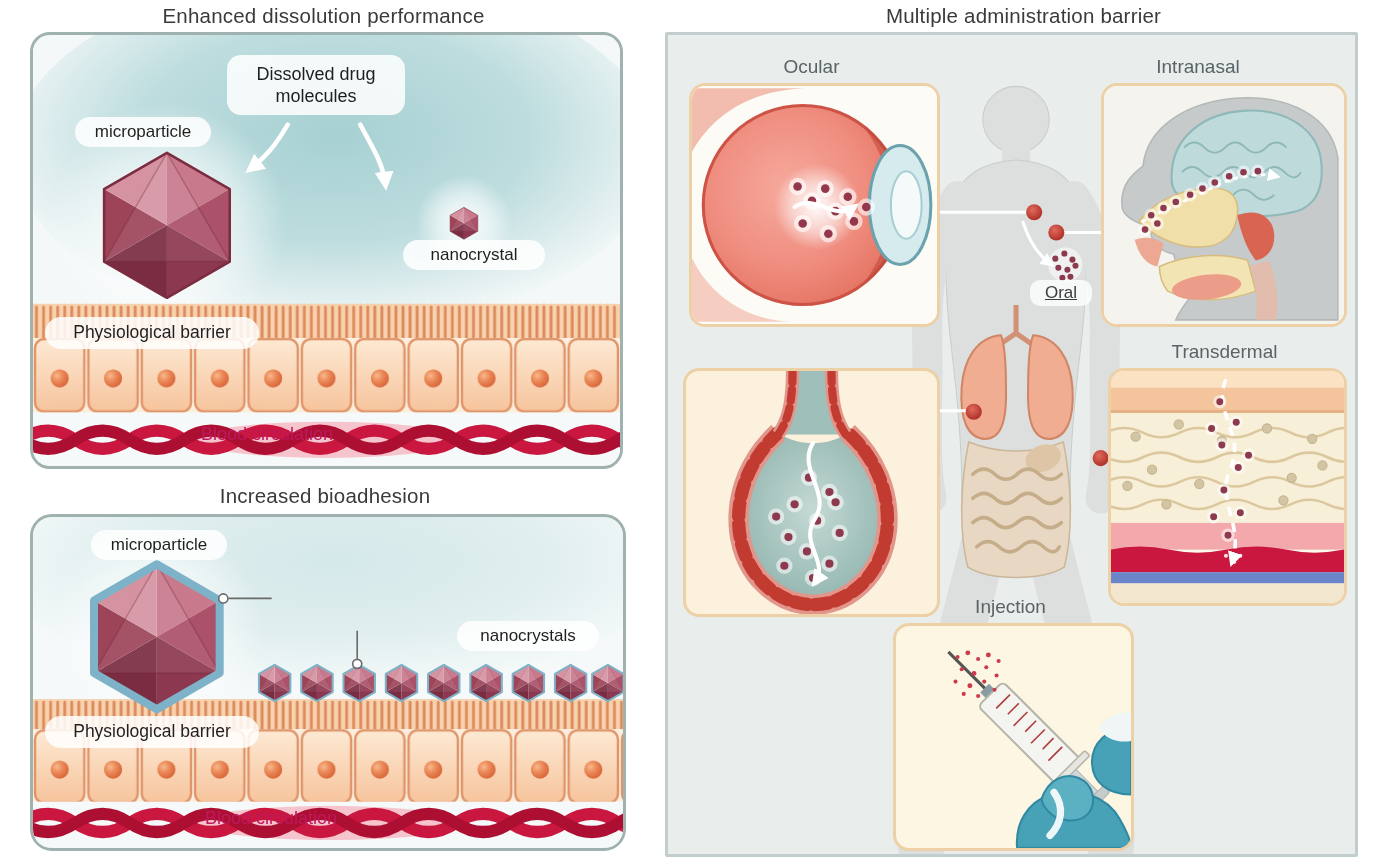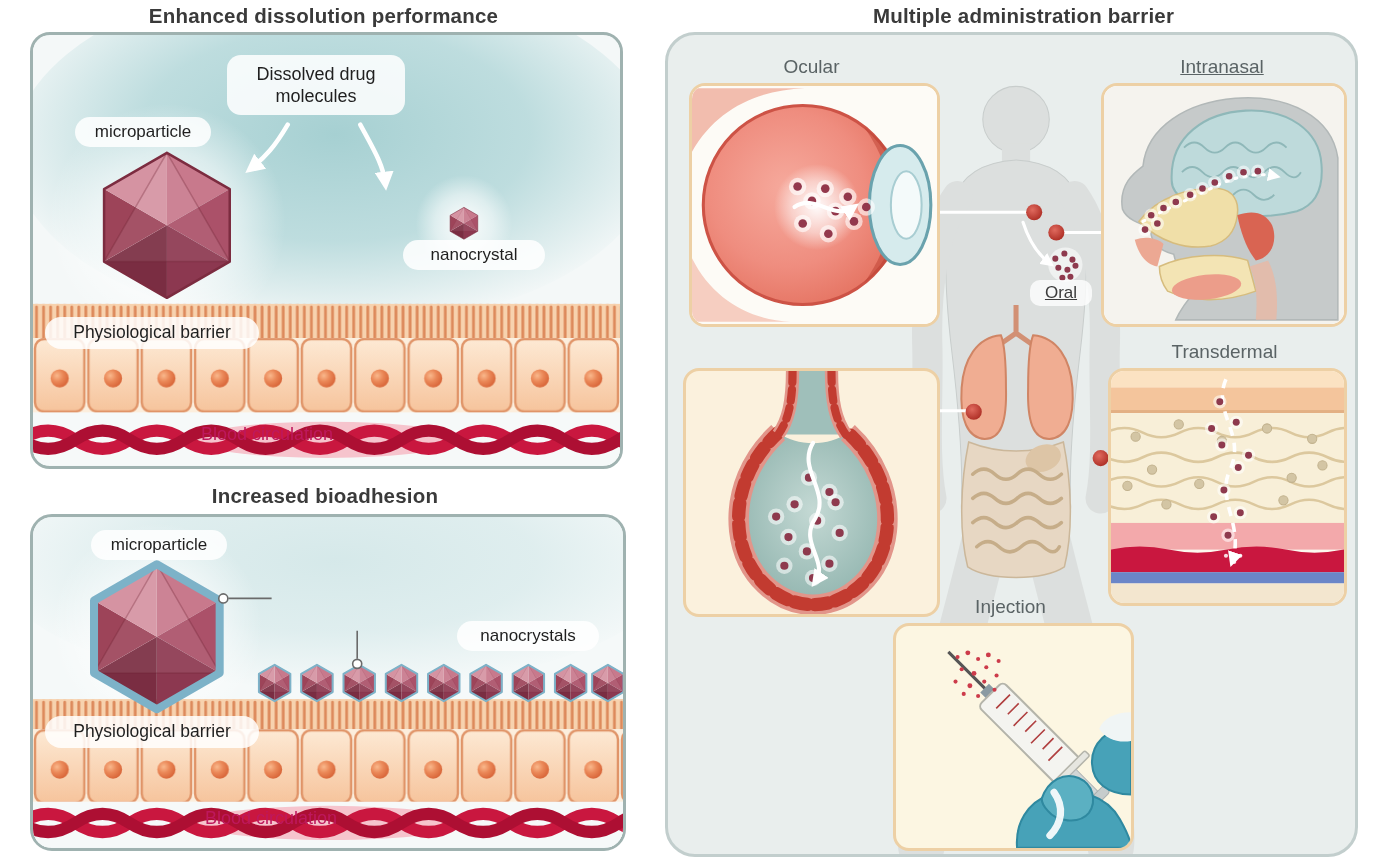--- a/index.html
+++ b/index.html
@@ -1,19 +1,19 @@
 <!DOCTYPE html>
 <html><head>
 <meta charset="utf-8">
 <style>
   html,body{margin:0;padding:0;background:#ffffff;font-family:"Liberation Sans",sans-serif;}
   .canvas{position:relative;width:1379px;height:864px;background:#ffffff;overflow:hidden;}
-  .ptitle{position:absolute;font-weight:700;font-size:20.5px;color:#3a3a3a;text-align:center;letter-spacing:.2px;}
+  .ptitle{position:absolute;font-weight:400;font-size:20.5px;color:#3a3a3a;text-align:center;letter-spacing:.2px;}
   .panel{position:absolute;border:3px solid #9fb2b0;border-radius:22px;overflow:hidden;background:#f4f8f8;}
-  .panel-right{position:absolute;border:3px solid #c2cecd;border-radius:30px;overflow:hidden;background:#e9eeed;}
+  .panel-right{position:absolute;border:3px solid #c2cecd;border-radius:2px;overflow:hidden;background:#e9eeed;}
   .fillsvg{position:absolute;left:0;top:0;width:100%;height:100%;}
   .pill{position:absolute;background:rgba(255,255,255,.85);border-radius:16px;display:flex;align-items:center;justify-content:center;
         text-align:center;color:#1f1f1f;font-size:17px;line-height:1.25;white-space:pre-line;padding:2px 10px;box-sizing:border-box;}
   .pill.big{font-size:18px;border-radius:14px;}
   .blood-text{position:absolute;font-size:18px;color:#be185d;}
   .subpanel{position:absolute;border:3px solid #edd0a5;border-radius:16px;overflow:hidden;background:#ffffff;}
   .route-label{position:absolute;text-align:center;font-size:19px;color:#5a6365;font-weight:500;}
   .oral-pill{position:absolute;background:rgba(255,255,255,.78);border-radius:10px;text-align:center;font-size:17px;color:#3c3c3c;
              display:flex;align-items:center;justify-content:center;}
 </style>
@@ -239,21 +239,21 @@
             <circle cx="152" cy="108" r="4.2" fill="#93384c"></circle>
           <circle cx="158" cy="132" r="8.5" fill="#ffffff" opacity=".6"></circle>
             <circle cx="158" cy="132" r="4.2" fill="#93384c"></circle>
           <circle cx="170" cy="118" r="8.5" fill="#ffffff" opacity=".6"></circle>
             <circle cx="170" cy="118" r="4.2" fill="#93384c"></circle>
         </g>
         <path d="M100,118 C120,104 138,132 158,118" fill="none" stroke="#ffffff" stroke-width="4" stroke-linecap="round" marker-end="url(#arrowW)"></path>
       </svg>
     </div>
 
-    <div class="route-label" style="left:434px;top:21px;width:240px;text-decoration:underline;">Intranasal</div>
+    <div class="route-label" style="left:410px;top:21px;width:240px;">Intranasal</div>
     <div class="subpanel" style="left:433px;top:48px;width:240px;height:238px;">
       <svg class="fillsvg" viewBox="0 0 234 232">
         <rect width="234" height="232" fill="#f5f3ee"></rect>
         <path d="M18,120 C14,96 30,84 38,78 C42,40 80,16 128,12 C180,8 222,30 228,70 L228,228 L70,228 C78,210 90,200 96,192 C80,186 70,176 68,164 C52,160 44,150 46,138 C34,134 22,130 18,120 Z" fill="#c6caca" stroke="#b2b8b8" stroke-width="1.5"></path>
         <path d="M66,92 C64,48 100,26 138,24 C180,22 210,44 212,76 C214,100 206,116 188,122 C150,132 100,126 80,112 C70,106 66,100 66,92 Z" fill="#bedadb" stroke="#8fb8b9" stroke-width="2"></path>
         <g stroke="#8fb8b9" stroke-width="1.8" fill="none">
           <path d="M78,60 q10,-10 20,0 q10,10 20,0 q10,-10 20,0 q10,10 20,0 q10,-10 20,0"></path>
           <path d="M76,84 q10,-10 20,0 q10,10 20,0 q10,-10 20,0 q10,10 20,0 q10,-10 20,0 q10,10 16,0"></path>
           <path d="M86,106 q10,-10 20,0 q10,10 20,0 q10,-10 20,0 q10,10 20,0"></path>
         </g>

